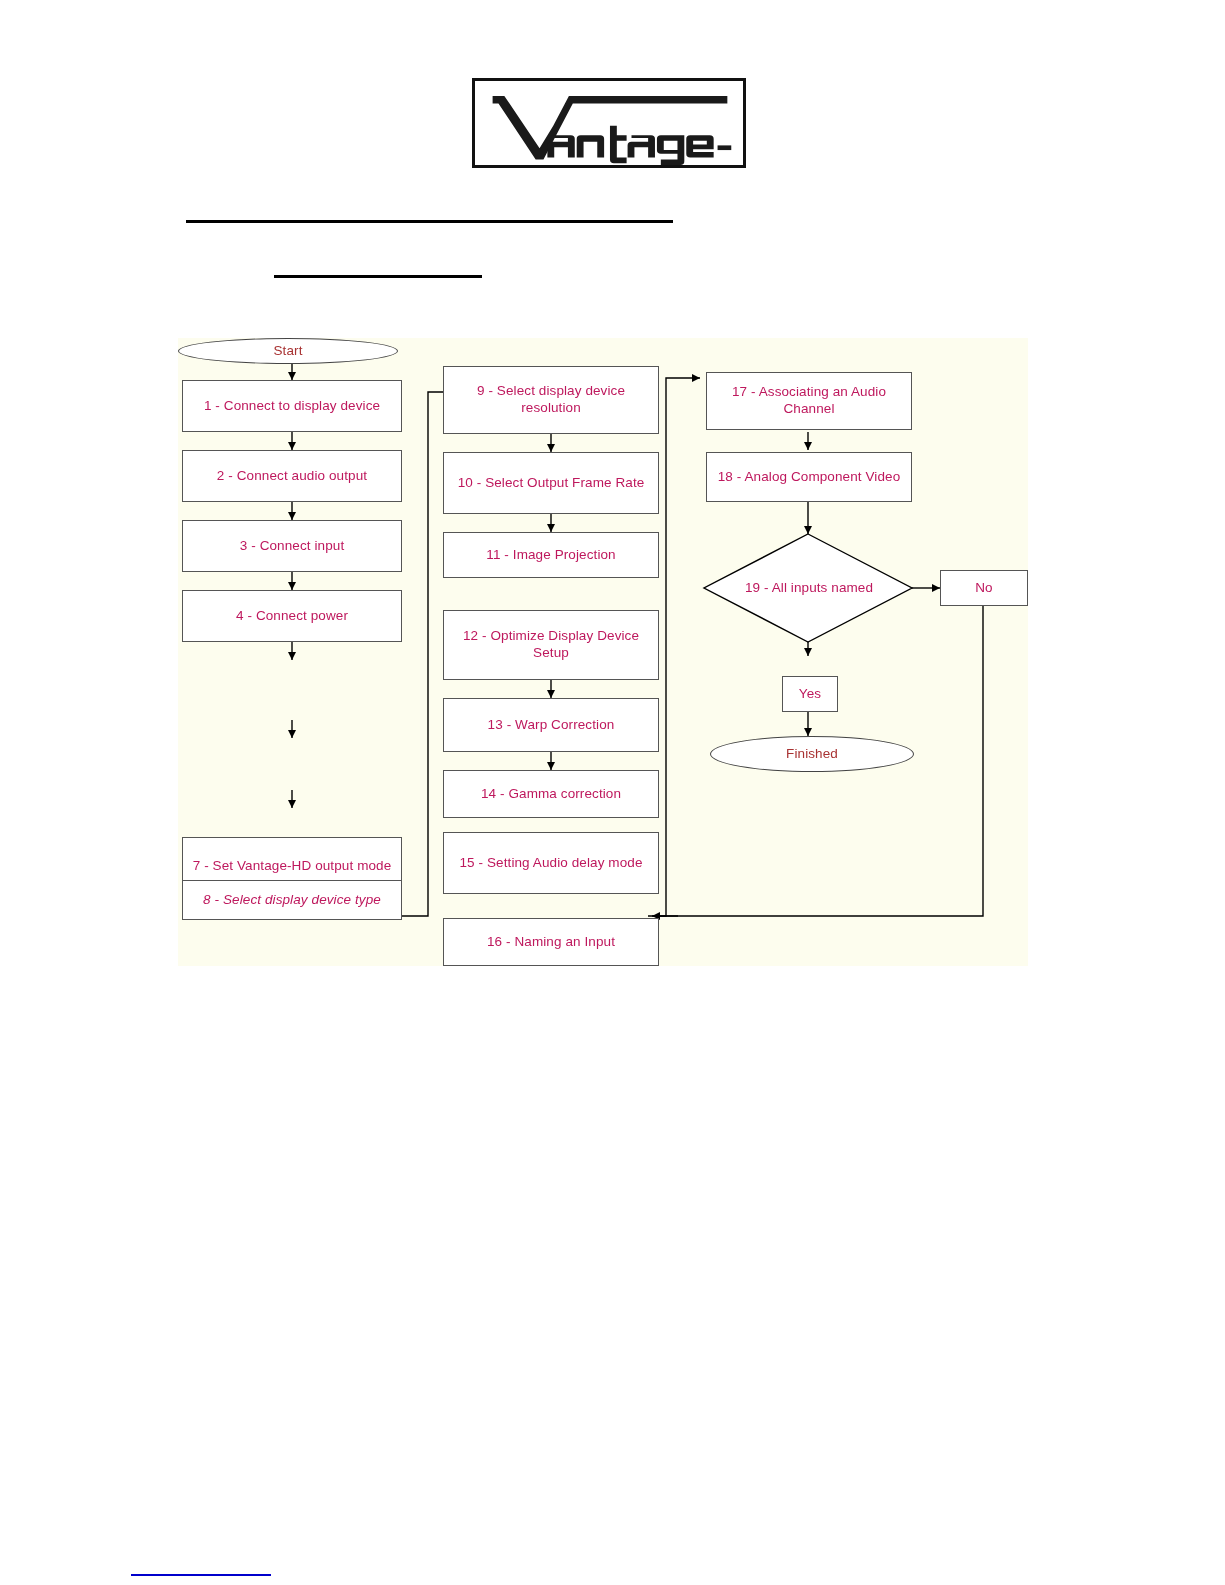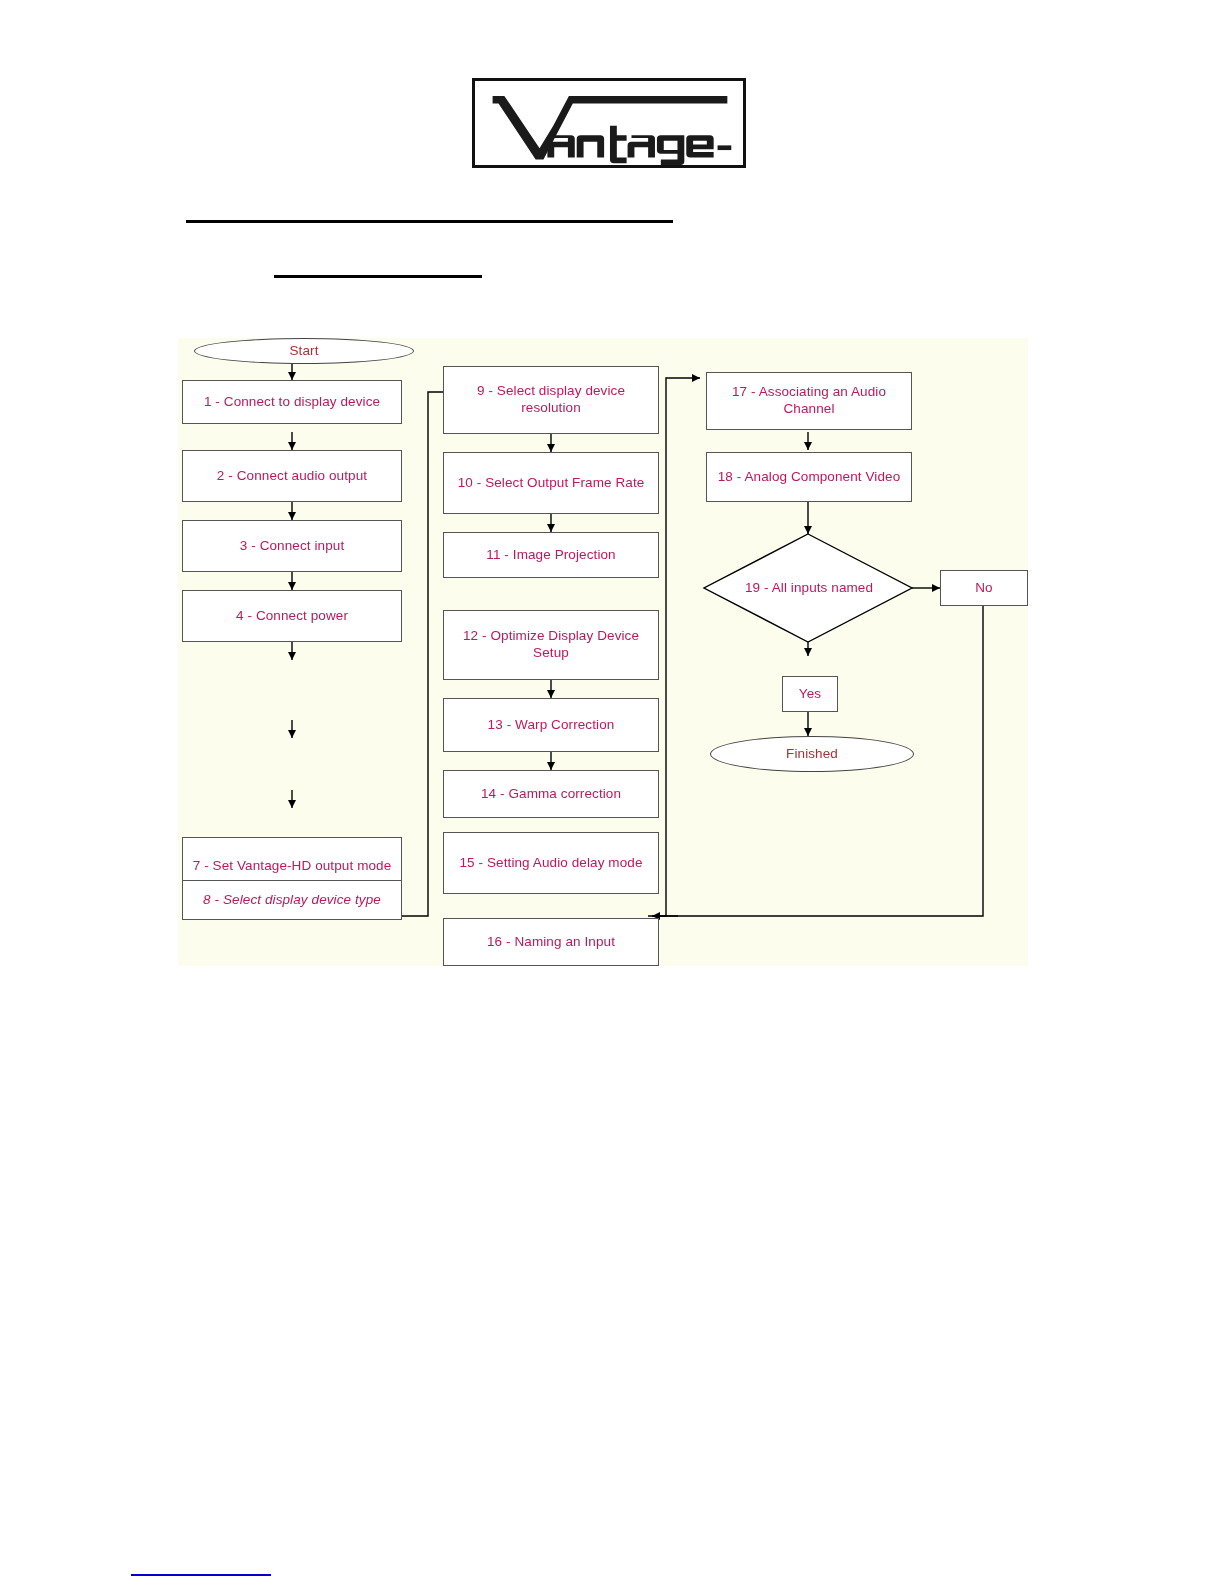--- a/index.html
+++ b/index.html
@@ -167,23 +167,23 @@
 
       <path d="M805 268 L805 578 L480 578"></path>
     </g>
     <g stroke="#000" stroke-width="1.4" fill="none" marker-end="url(#arrow)">
       <line x1="500" y1="578" x2="474" y2="578"></line>
     </g>
 
     <polygon points="630,196 734,250 630,304 526,250" fill="#ffffff" stroke="#000" stroke-width="1.4"></polygon>
   </svg>
 
-  <div class="node term" style="left:16px; top:0px; width:220px; height:26px;text-align:right;">Start</div>
-
-  <div class="node" style="left:4px; top:42px; width:220px; height:44px;text-align:center;">1 - Connect to display device</div>
+  <div class="node term" style="left:0; top:0px; width:220px; height:26px;text-align:right;">Start</div>
+
+  <div class="node" style="left:4px; top:42px; width:220px; height:52px;text-align:center;">1 - Connect to display device</div>
 
   <div class="node" style="left:4px; top:112px; width:220px; height:52px;">2 - Connect audio output</div>
 
   <div class="node" style="left:4px; top:182px; width:220px; height:52px;">3 - Connect input</div>
 
   <div class="node" style="left:4px; top:252px; width:220px; height:52px;">4 - Connect power</div>
 
 
 
   <div class="node" style="left:4px; top:470px; width:220px; height:58px;margin-top:29px;">7 - Set Vantage-HD output mode</div>

